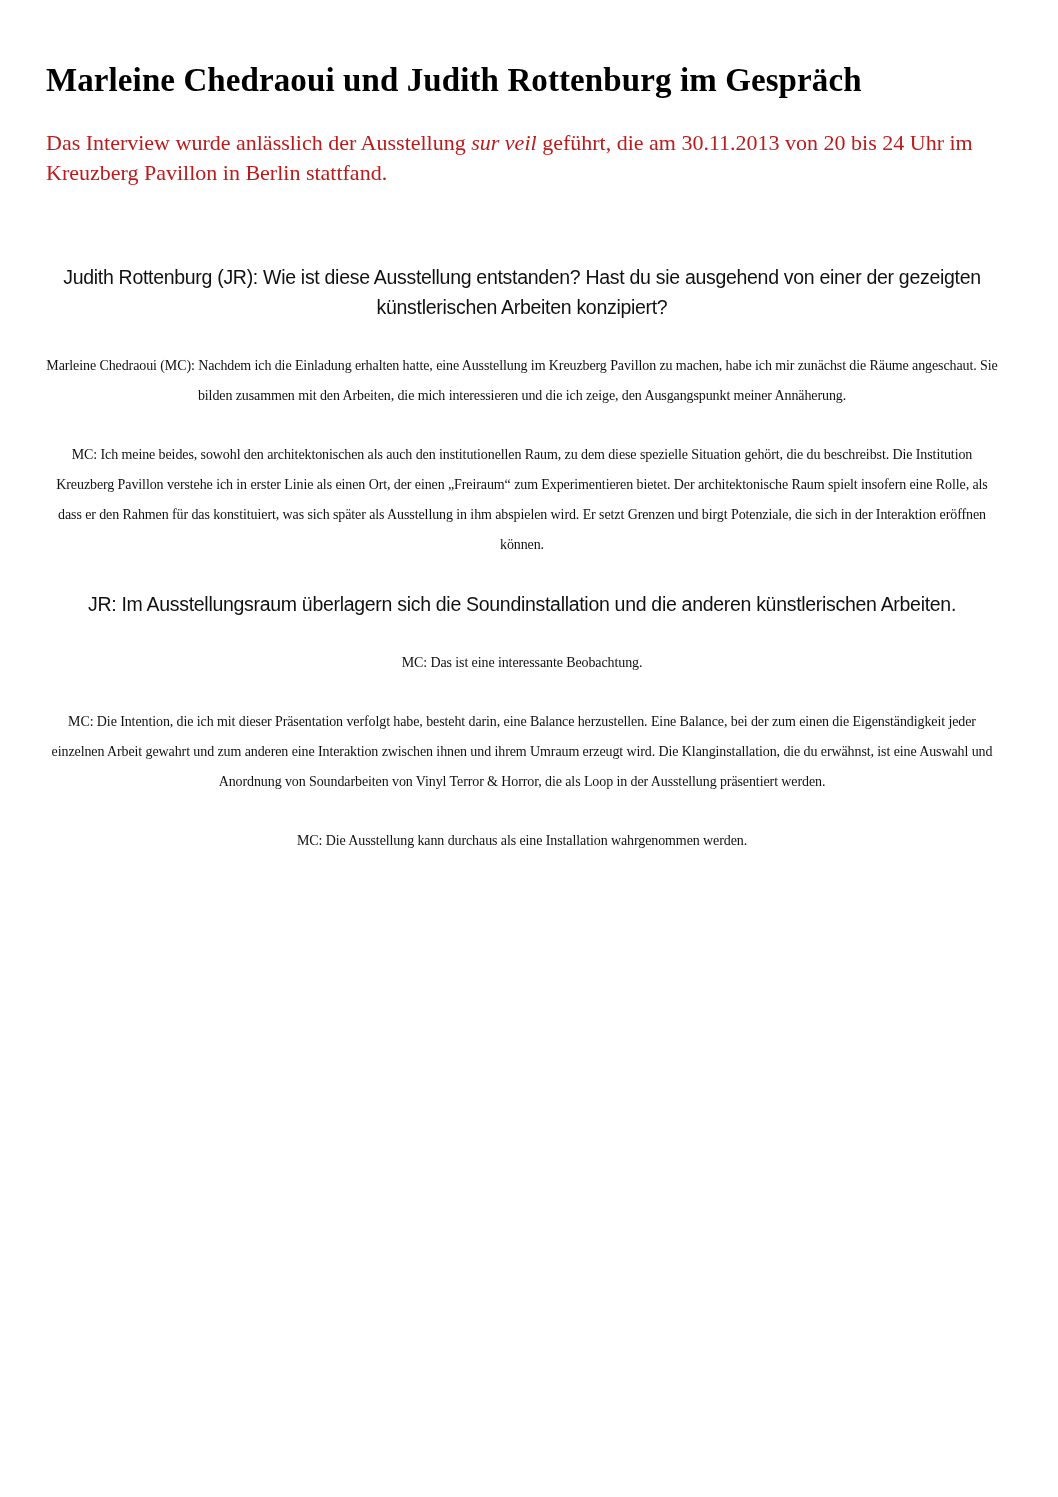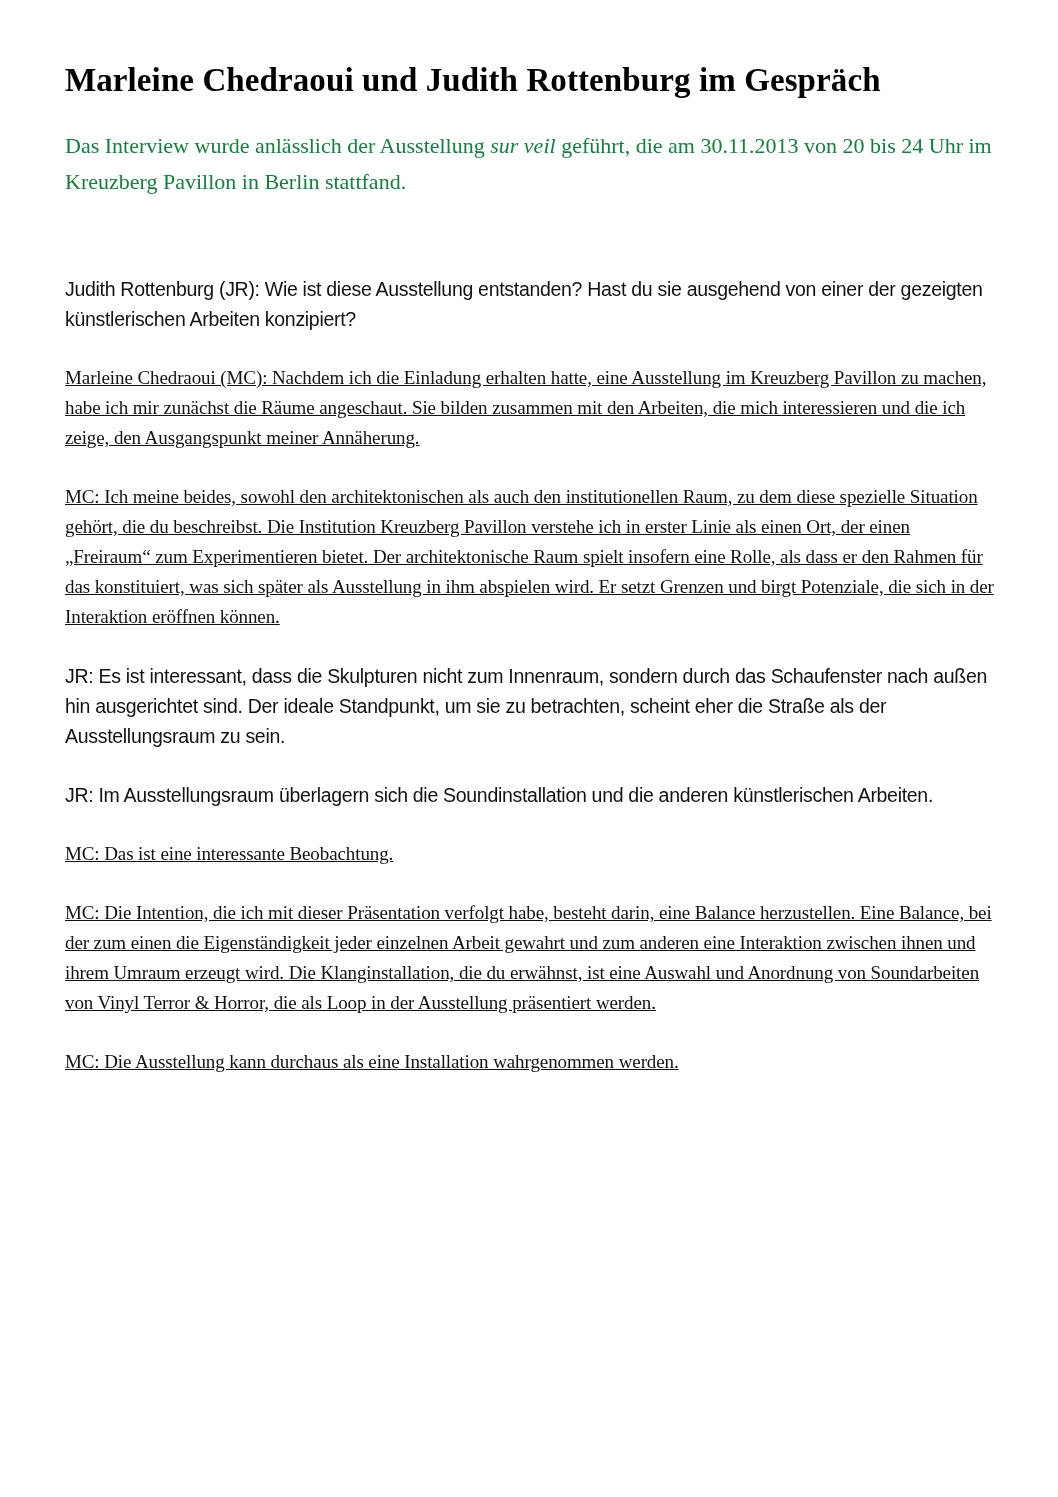--- a/index.html
+++ b/index.html
@@ -11,77 +11,76 @@
       width: 1058px;
       height: 1497px;
       overflow: hidden;
       color: #111111;
     }
     .page {
       position: relative;
       width: 1058px;
       height: 1124px;
       box-sizing: border-box;
-      padding: 58px 60px 0 65px;
+      padding: 58px 60px 0 46px;
     }
     h1.title {
       margin: 0;
       font-family: "Liberation Serif", "DejaVu Serif", serif;
       font-weight: bold;
       font-size: 33px;
       line-height: 44px;
       letter-spacing: 0.1px;
       color: #000;
     }
     .intro {
       margin: 26px 0 0 0;
       font-family: "Liberation Serif", "DejaVu Serif", serif;
       font-size: 22px;
-      line-height: 36px;
-      color: #15803d;
+      line-height: 30px;
+      color: #b91c1c;
     }
     .intro em {
       font-style: italic;
     }
     .dialogue {
       margin-top: 74px;
     }
     .para {
       margin: 0 0 29px 0;
       font-size: 20px;
       line-height: 30px;
       color: #111;
+      text-align: center;
     }
     .para.jr {
       font-family: "Liberation Sans", "DejaVu Sans", sans-serif;
       font-size: 19.5px;
       letter-spacing: -0.3px;
     }
     .para.mc {
       font-family: "Liberation Serif", "DejaVu Serif", serif;
-      font-size: 19px;
+      font-size: 14px;
       letter-spacing: -0.1px;
-      text-decoration: underline;
     }
     .para.last {
       margin-bottom: 0;
       margin-top: 16px;
     }
   </style>
 </head>
 <body>
 
 <div class="page">
   <h1 class="title">Marleine Chedraoui und Judith Rottenburg im Gespräch</h1>
 
   <p class="intro"><span>Das Interview wurde anlässlich der Ausstellung </span><em>sur veil</em><span> geführt, die am 30.11.2013 von 20 bis 24 Uhr im Kreuzberg Pavillon in Berlin stattfand.</span></p>
 
   <div class="dialogue">
     <p class="para jr">Judith Rottenburg (JR): Wie ist diese Ausstellung entstanden? Hast du sie ausgehend von einer der gezeigten künstlerischen Arbeiten konzipiert?</p>
     <p class="para mc">Marleine Chedraoui (MC): Nachdem ich die Einladung erhalten hatte, eine Ausstellung im Kreuzberg Pavillon zu machen, habe ich mir zunächst die Räume angeschaut. Sie bilden zusammen mit den Arbeiten, die mich interessieren und die ich zeige, den Ausgangspunkt meiner Annäherung.</p>
     <p class="para mc">MC: Ich meine beides, sowohl den architektonischen als auch den institutionellen Raum, zu dem diese spezielle Situation gehört, die du beschreibst. Die Institution Kreuzberg Pavillon verstehe ich in erster Linie als einen Ort, der einen „Freiraum“ zum Experimentieren bietet. Der architektonische Raum spielt insofern eine Rolle, als dass er den Rahmen für das konstituiert, was sich später als Ausstellung in ihm abspielen wird. Er setzt Grenzen und birgt Potenziale, die sich in der Interaktion eröffnen können.</p>
-    <p class="para jr">JR: Es ist interessant, dass die Skulpturen nicht zum Innenraum, sondern durch das Schaufenster nach außen hin ausgerichtet sind. Der ideale Standpunkt, um sie zu betrachten, scheint eher die Straße als der Ausstellungsraum zu sein.</p>
     <p class="para jr">JR: Im Ausstellungsraum überlagern sich die Soundinstallation und die anderen künstlerischen Arbeiten.</p>
     <p class="para mc">MC: Das ist eine interessante Beobachtung.</p>
     <p class="para mc">MC: Die Intention, die ich mit dieser Präsentation verfolgt habe, besteht darin, eine Balance herzustellen. Eine Balance, bei der zum einen die Eigenständigkeit jeder einzelnen Arbeit gewahrt und zum anderen eine Interaktion zwischen ihnen und ihrem Umraum erzeugt wird. Die Klanginstallation, die du erwähnst, ist eine Auswahl und Anordnung von Soundarbeiten von Vinyl Terror &amp; Horror, die als Loop in der Ausstellung präsentiert werden.</p>
     <p class="para mc last">MC: Die Ausstellung kann durchaus als eine Installation wahrgenommen werden.</p>
   </div>
 </div>
 
 </body></html>

